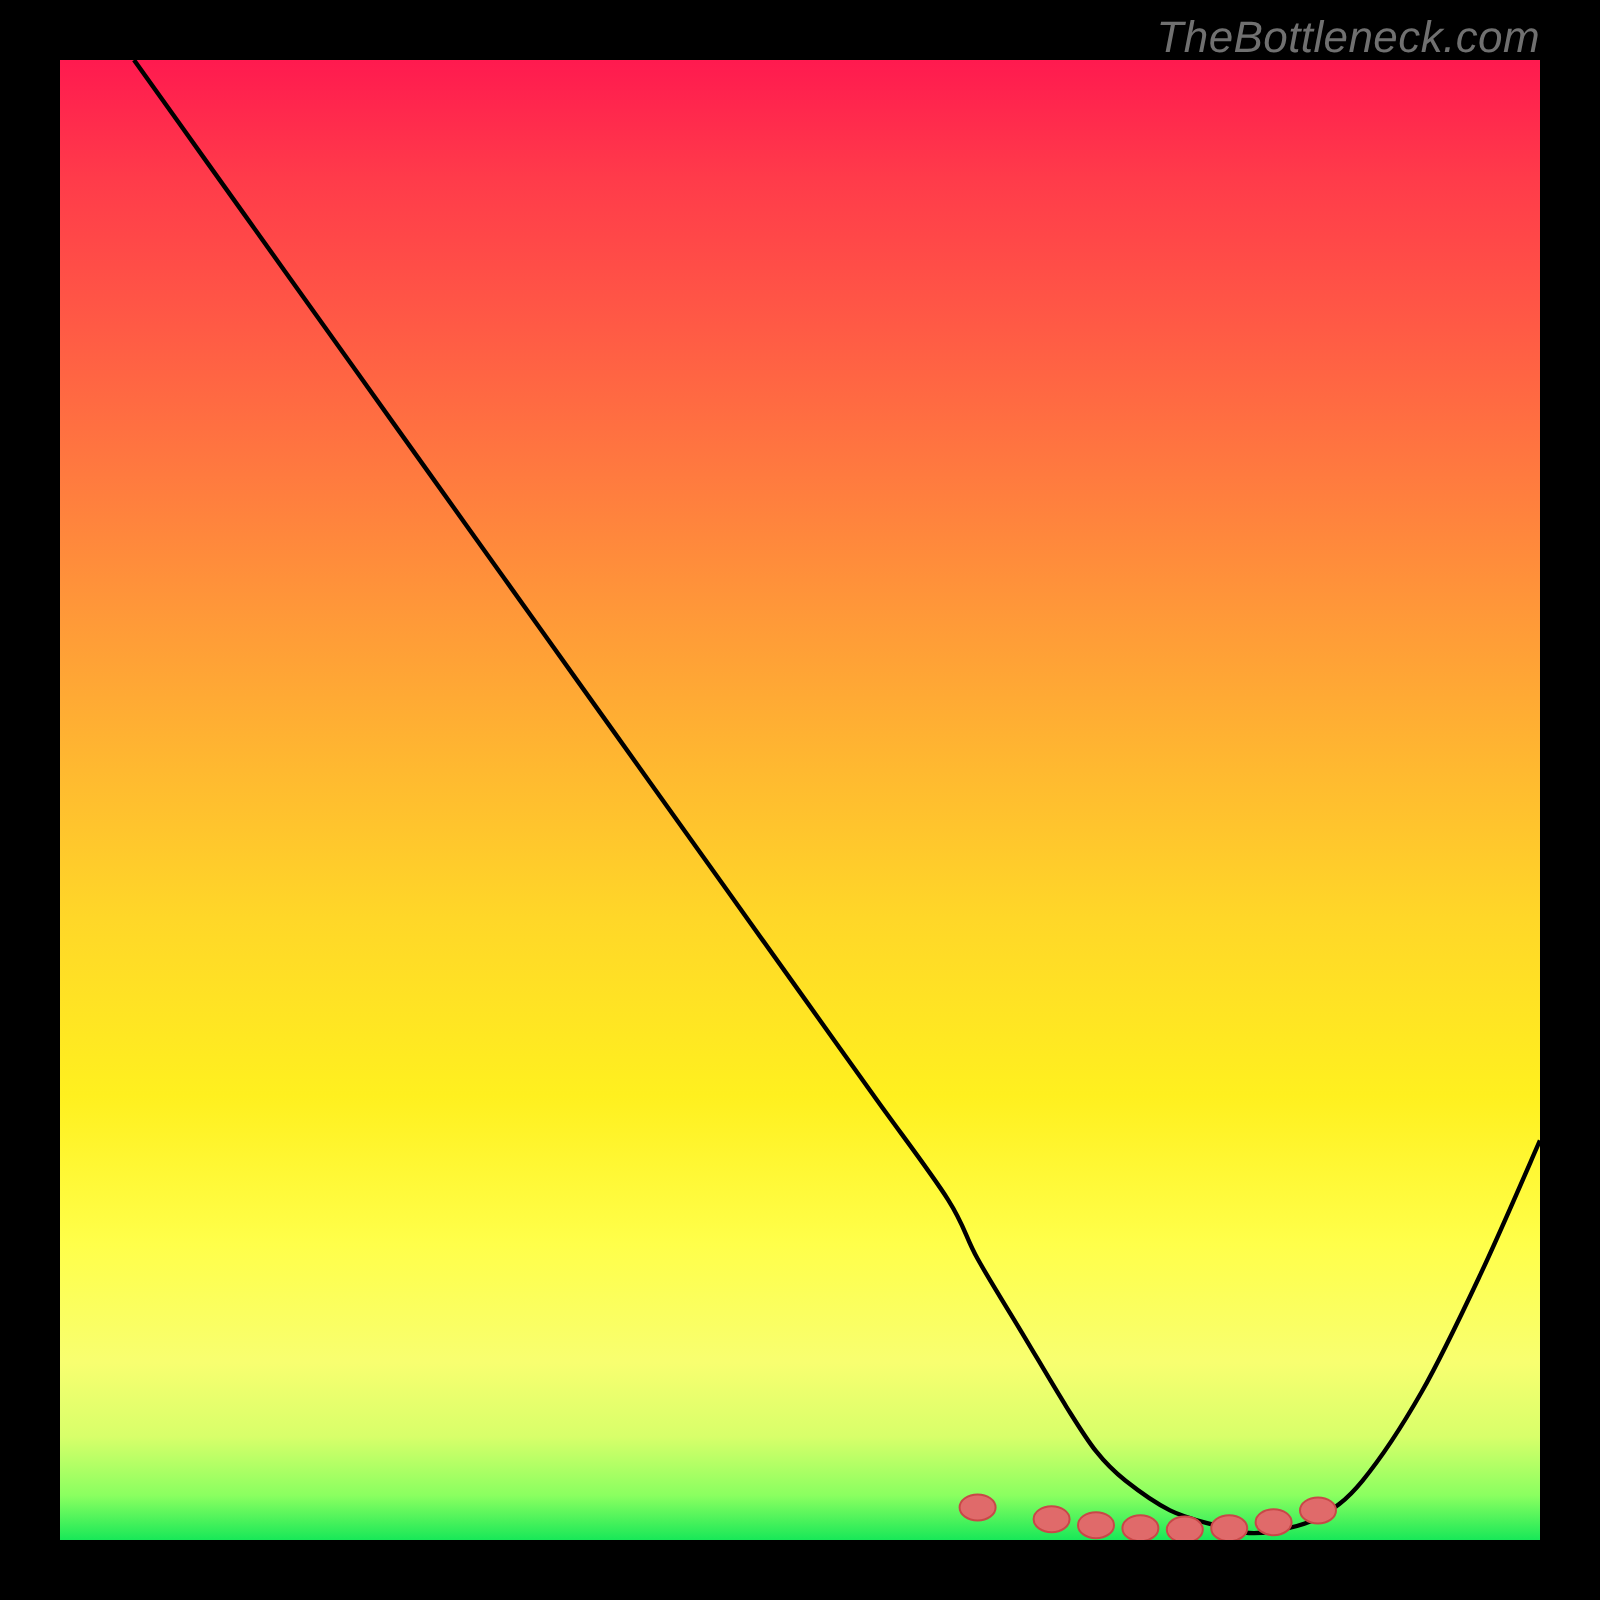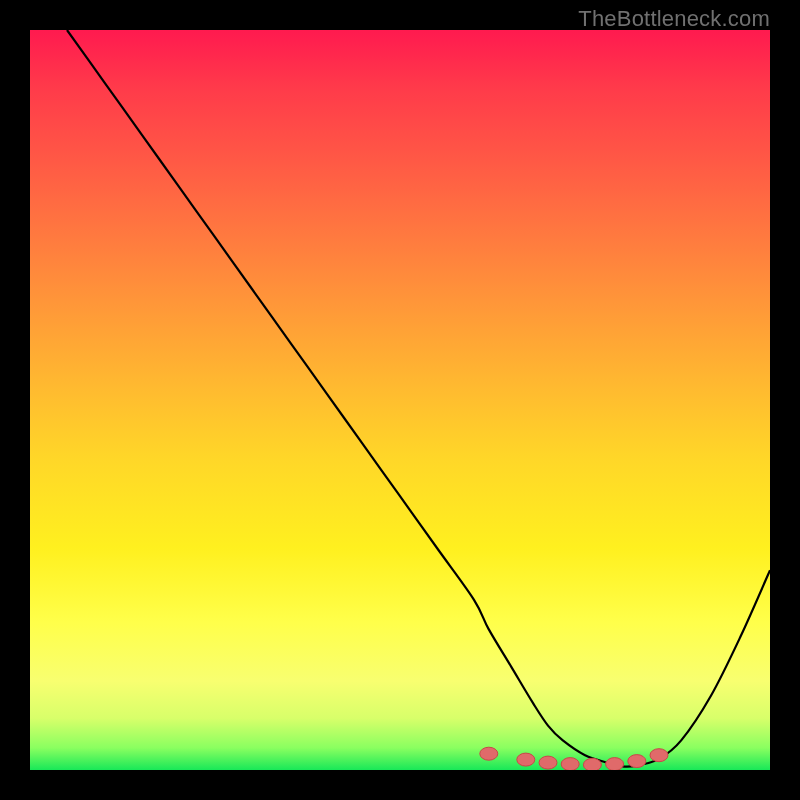--- a/index.html
+++ b/index.html
@@ -42,20 +42,21 @@
     );
   }
   .attribution {
     position: absolute;
     top: 6px;
     right: 30px;
     color: #707070;
     font-size: 22px;
     font-weight: 500;
     letter-spacing: 0.2px;
+    font-style: italic;
   }
   svg.curve {
     position: absolute;
     left: 0;
     top: 0;
     width: 740px;
     height: 740px;
   }
 </style>
 </head>

